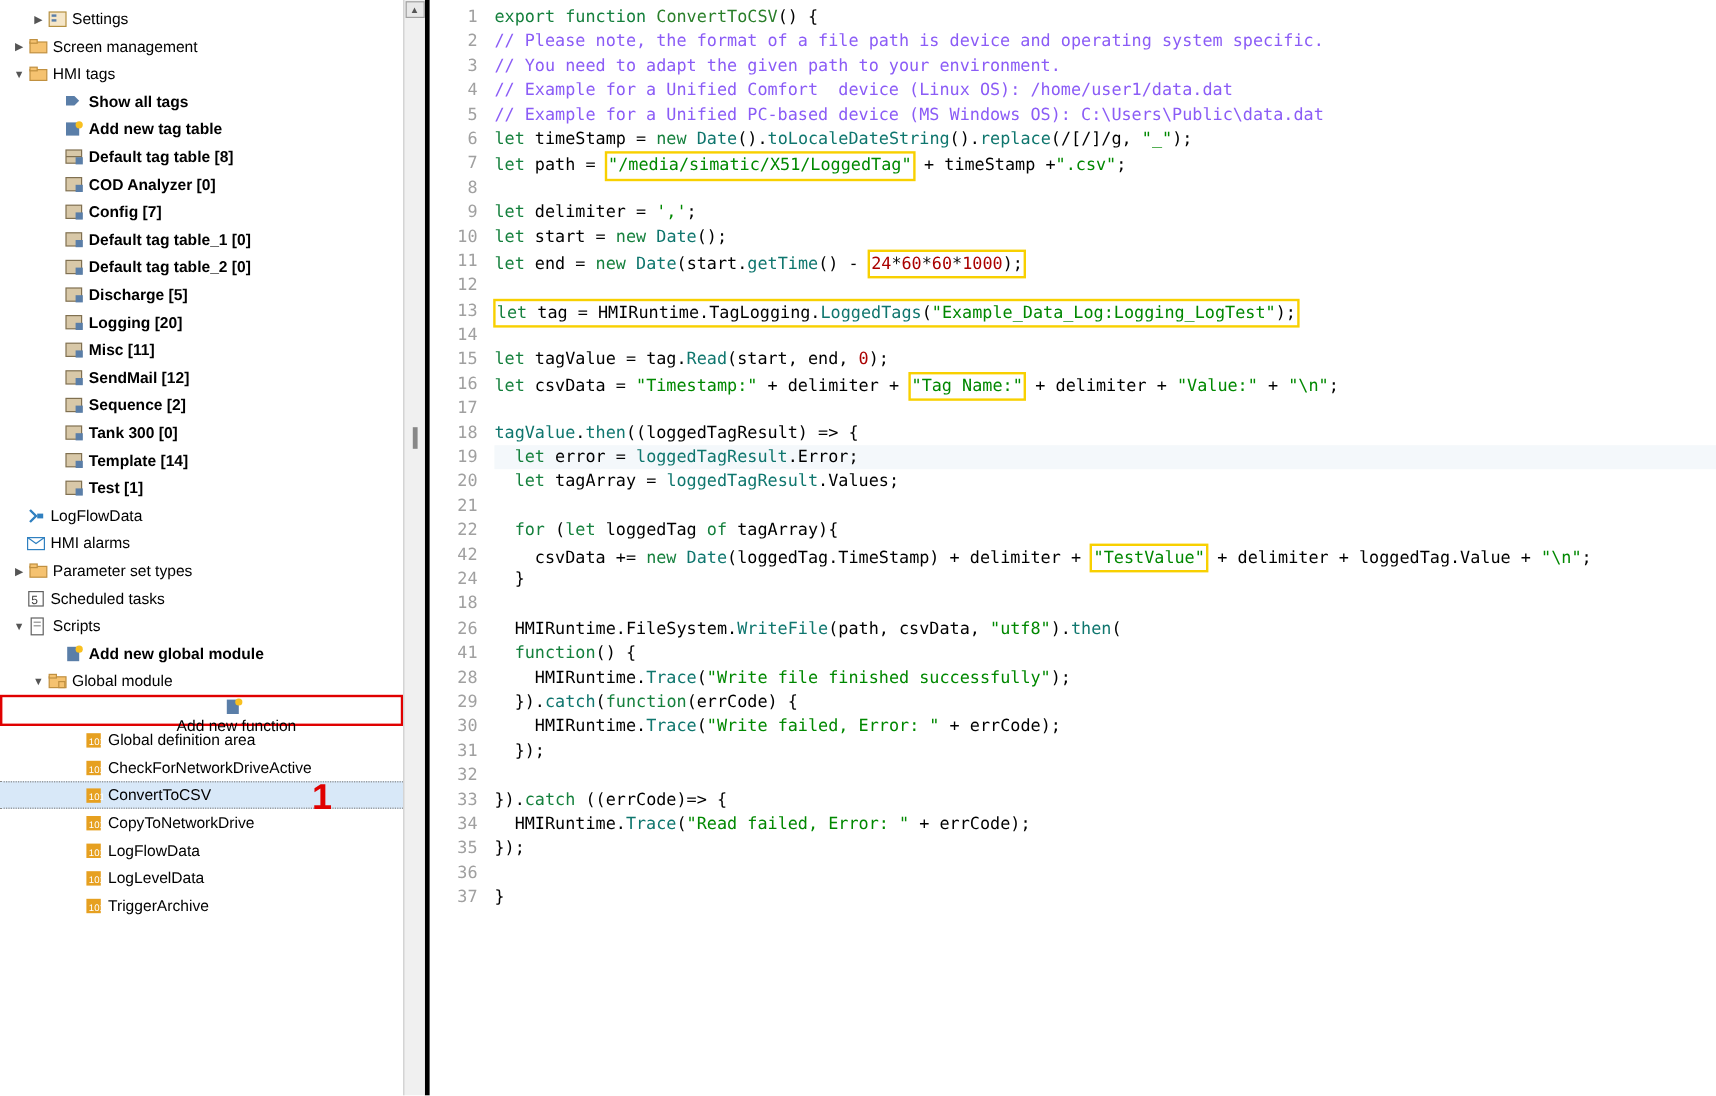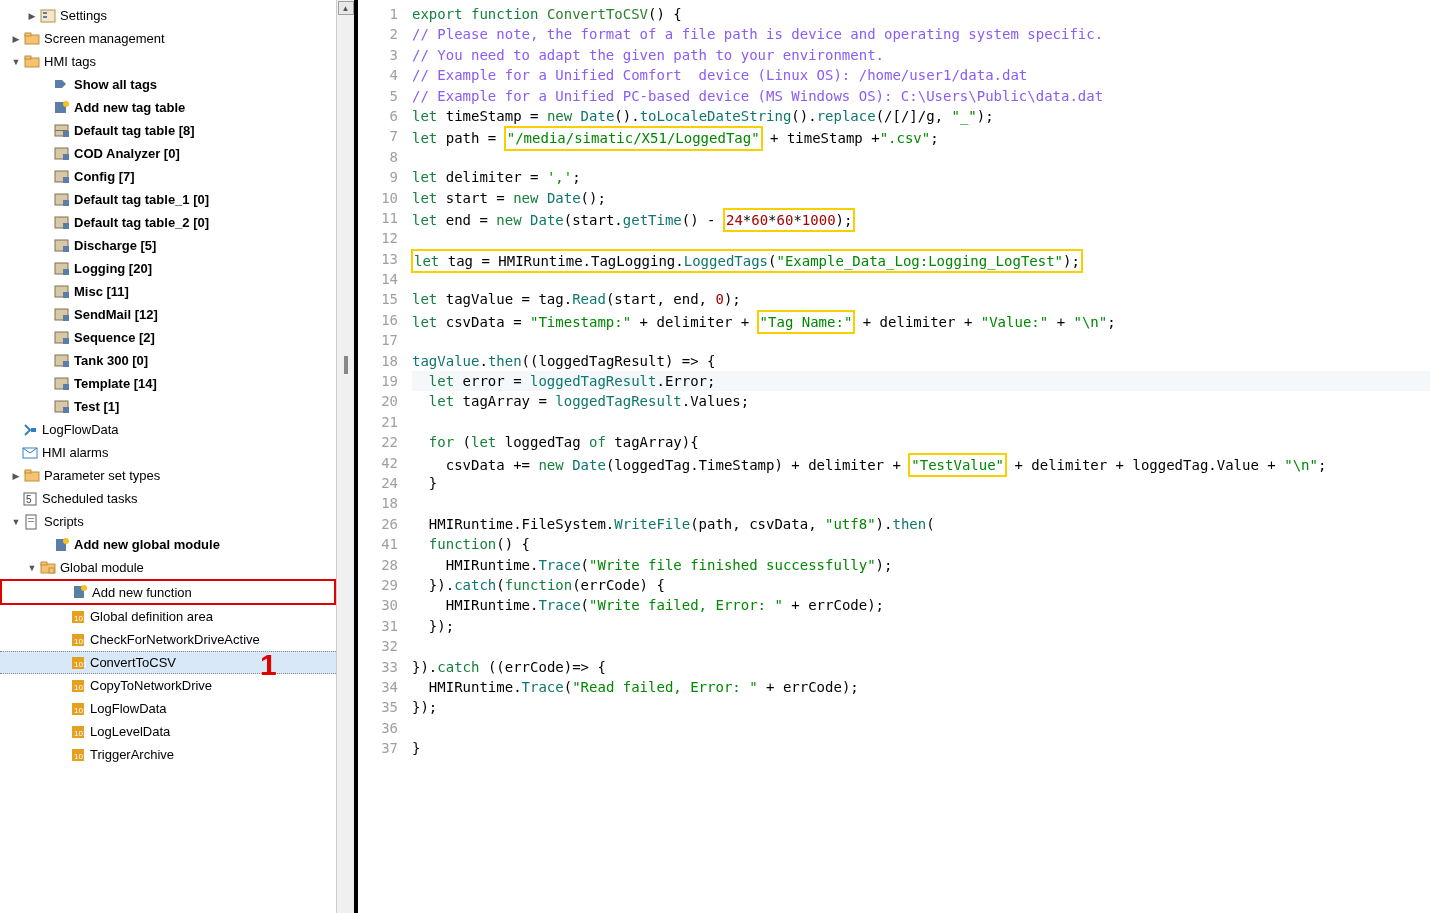--- a/index.html
+++ b/index.html
@@ -13,21 +13,21 @@
 .tree-item { display:flex; align-items:center; height:23px; cursor:pointer; white-space:nowrap; padding-left:4px; }
 .caret { width:12px; display:inline-flex; justify-content:center; font-size:9px; color:#555; margin-right:2px; }
 .spacer { display:inline-block; width:12px; }
 .icon { width:16px; height:16px; display:inline-flex; align-items:center; justify-content:center; margin-right:4px; flex-shrink:0; }
 .icon svg { width:16px; height:16px; }
 .lvl1 { padding-left:10px; }
 .lvl2 { padding-left:26px; }
 .lvl3 { padding-left:42px;font-weight:bold; }
 .lvl4 { padding-left:58px; }
 .selected { background:#d8e8f8; }
-.red-box { border:2px solid #e00000; }
+.red-box { border:2px solid #e00000;flex-direction:column; }
 .red-annot { position:absolute; font-size:30px; font-weight:bold; color:#e00000; font-family:Arial; }
 .editor { flex:1; display:flex; background:#fff; font-family:Consolas, monospace; font-size:14px; line-height:20.4px; padding-top:4px; }
 .gutter { width:50px; text-align:right; color:#a0a0a0; padding-right:10px; user-select:none; }
 .gutter div { height:20.4px; }
 .code { flex:1; white-space:pre; padding-left:4px; position:relative; }
 .code-line { height:20.4px; position:relative; }
 .cur-line { background:#f4f8fb; }
 .kw { color:#15803d; }
 .fn { color:#2a7f2a; }
 .num { color:#aa0000; }

